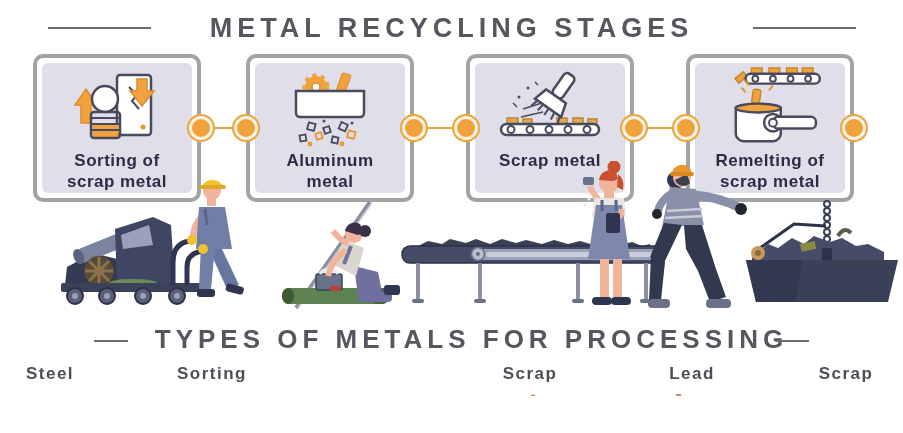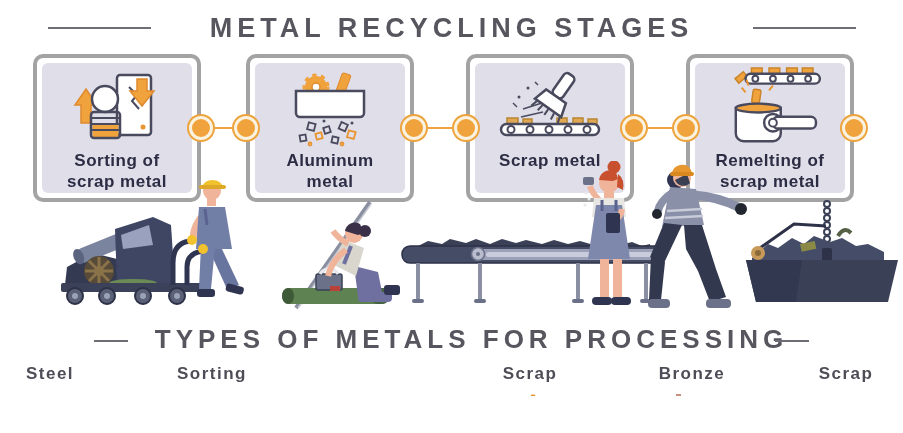--- a/index.html
+++ b/index.html
@@ -392,21 +392,21 @@
         <path d="M48,10 v24 M36,22 h24 M40,13 l16,18 M56,13 l-16,18" stroke-width="3"></path>
       </g>
       <circle cx="48" cy="22" r="5" fill="#e8952f"></circle>
       <circle cx="52" cy="40" r="7" fill="#d98a2e"></circle>
       <circle cx="52" cy="40" r="7" fill="none" stroke="#d98a2e" stroke-width="4" stroke-dasharray="3 4"></circle>
       <circle cx="52" cy="40" r="2.5" fill="#f8c880"></circle>
     </svg>
   </div>
 
   <div class="metal-item" style="left:646px;width:92px">
-    <div class="metal-label">Bronze</div>
+    <div class="metal-label">Lead</div>
     <svg width="92" height="48" viewBox="0 0 92 48">
       <g fill="#c4907b">
         <rect x="30" y="0" width="5" height="10"></rect>
         <rect x="22" y="6" width="21" height="5" rx="2.5"></rect>
         <path d="M22,11 h21 l3,12 h-27 z"></path>
         <path d="M23,18 q-16,0 -14,16 l8,0 q-2,-10 8,-10 z"></path>
         <rect x="8" y="32" width="10" height="8" rx="2"></rect>
       </g>
       <rect x="43" y="16" width="8" height="6" fill="#b57f6a"></rect>
       <g fill="#a97760">

